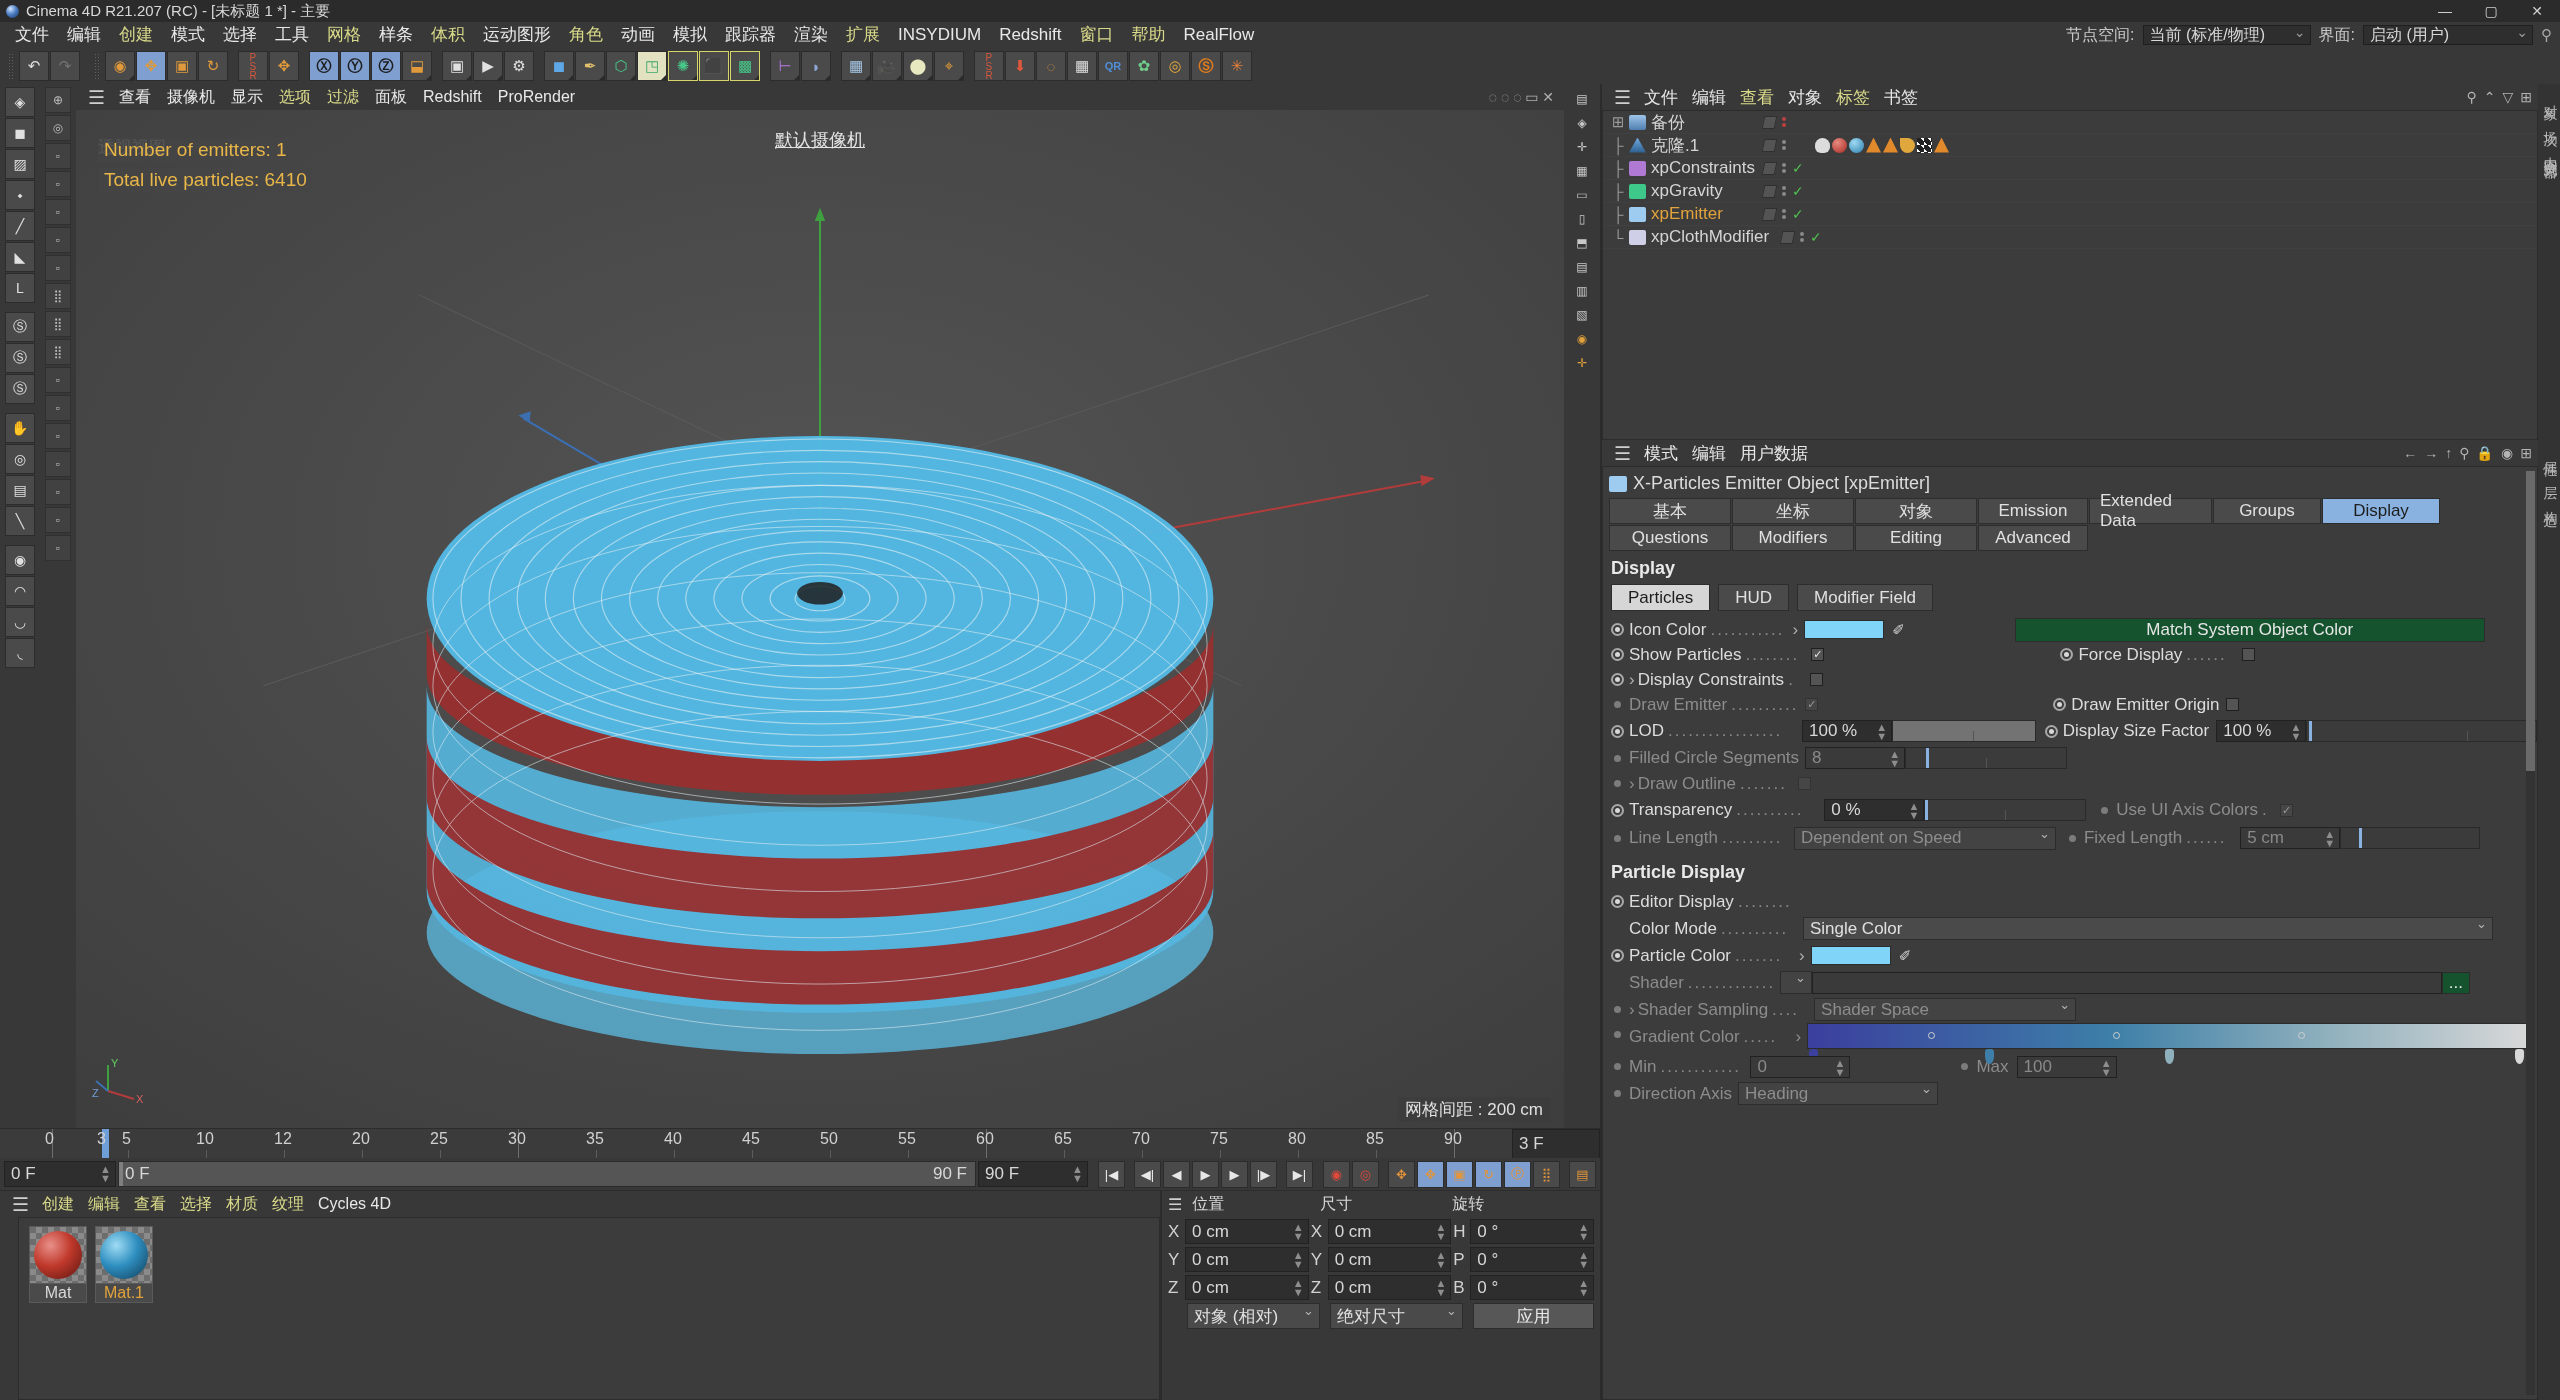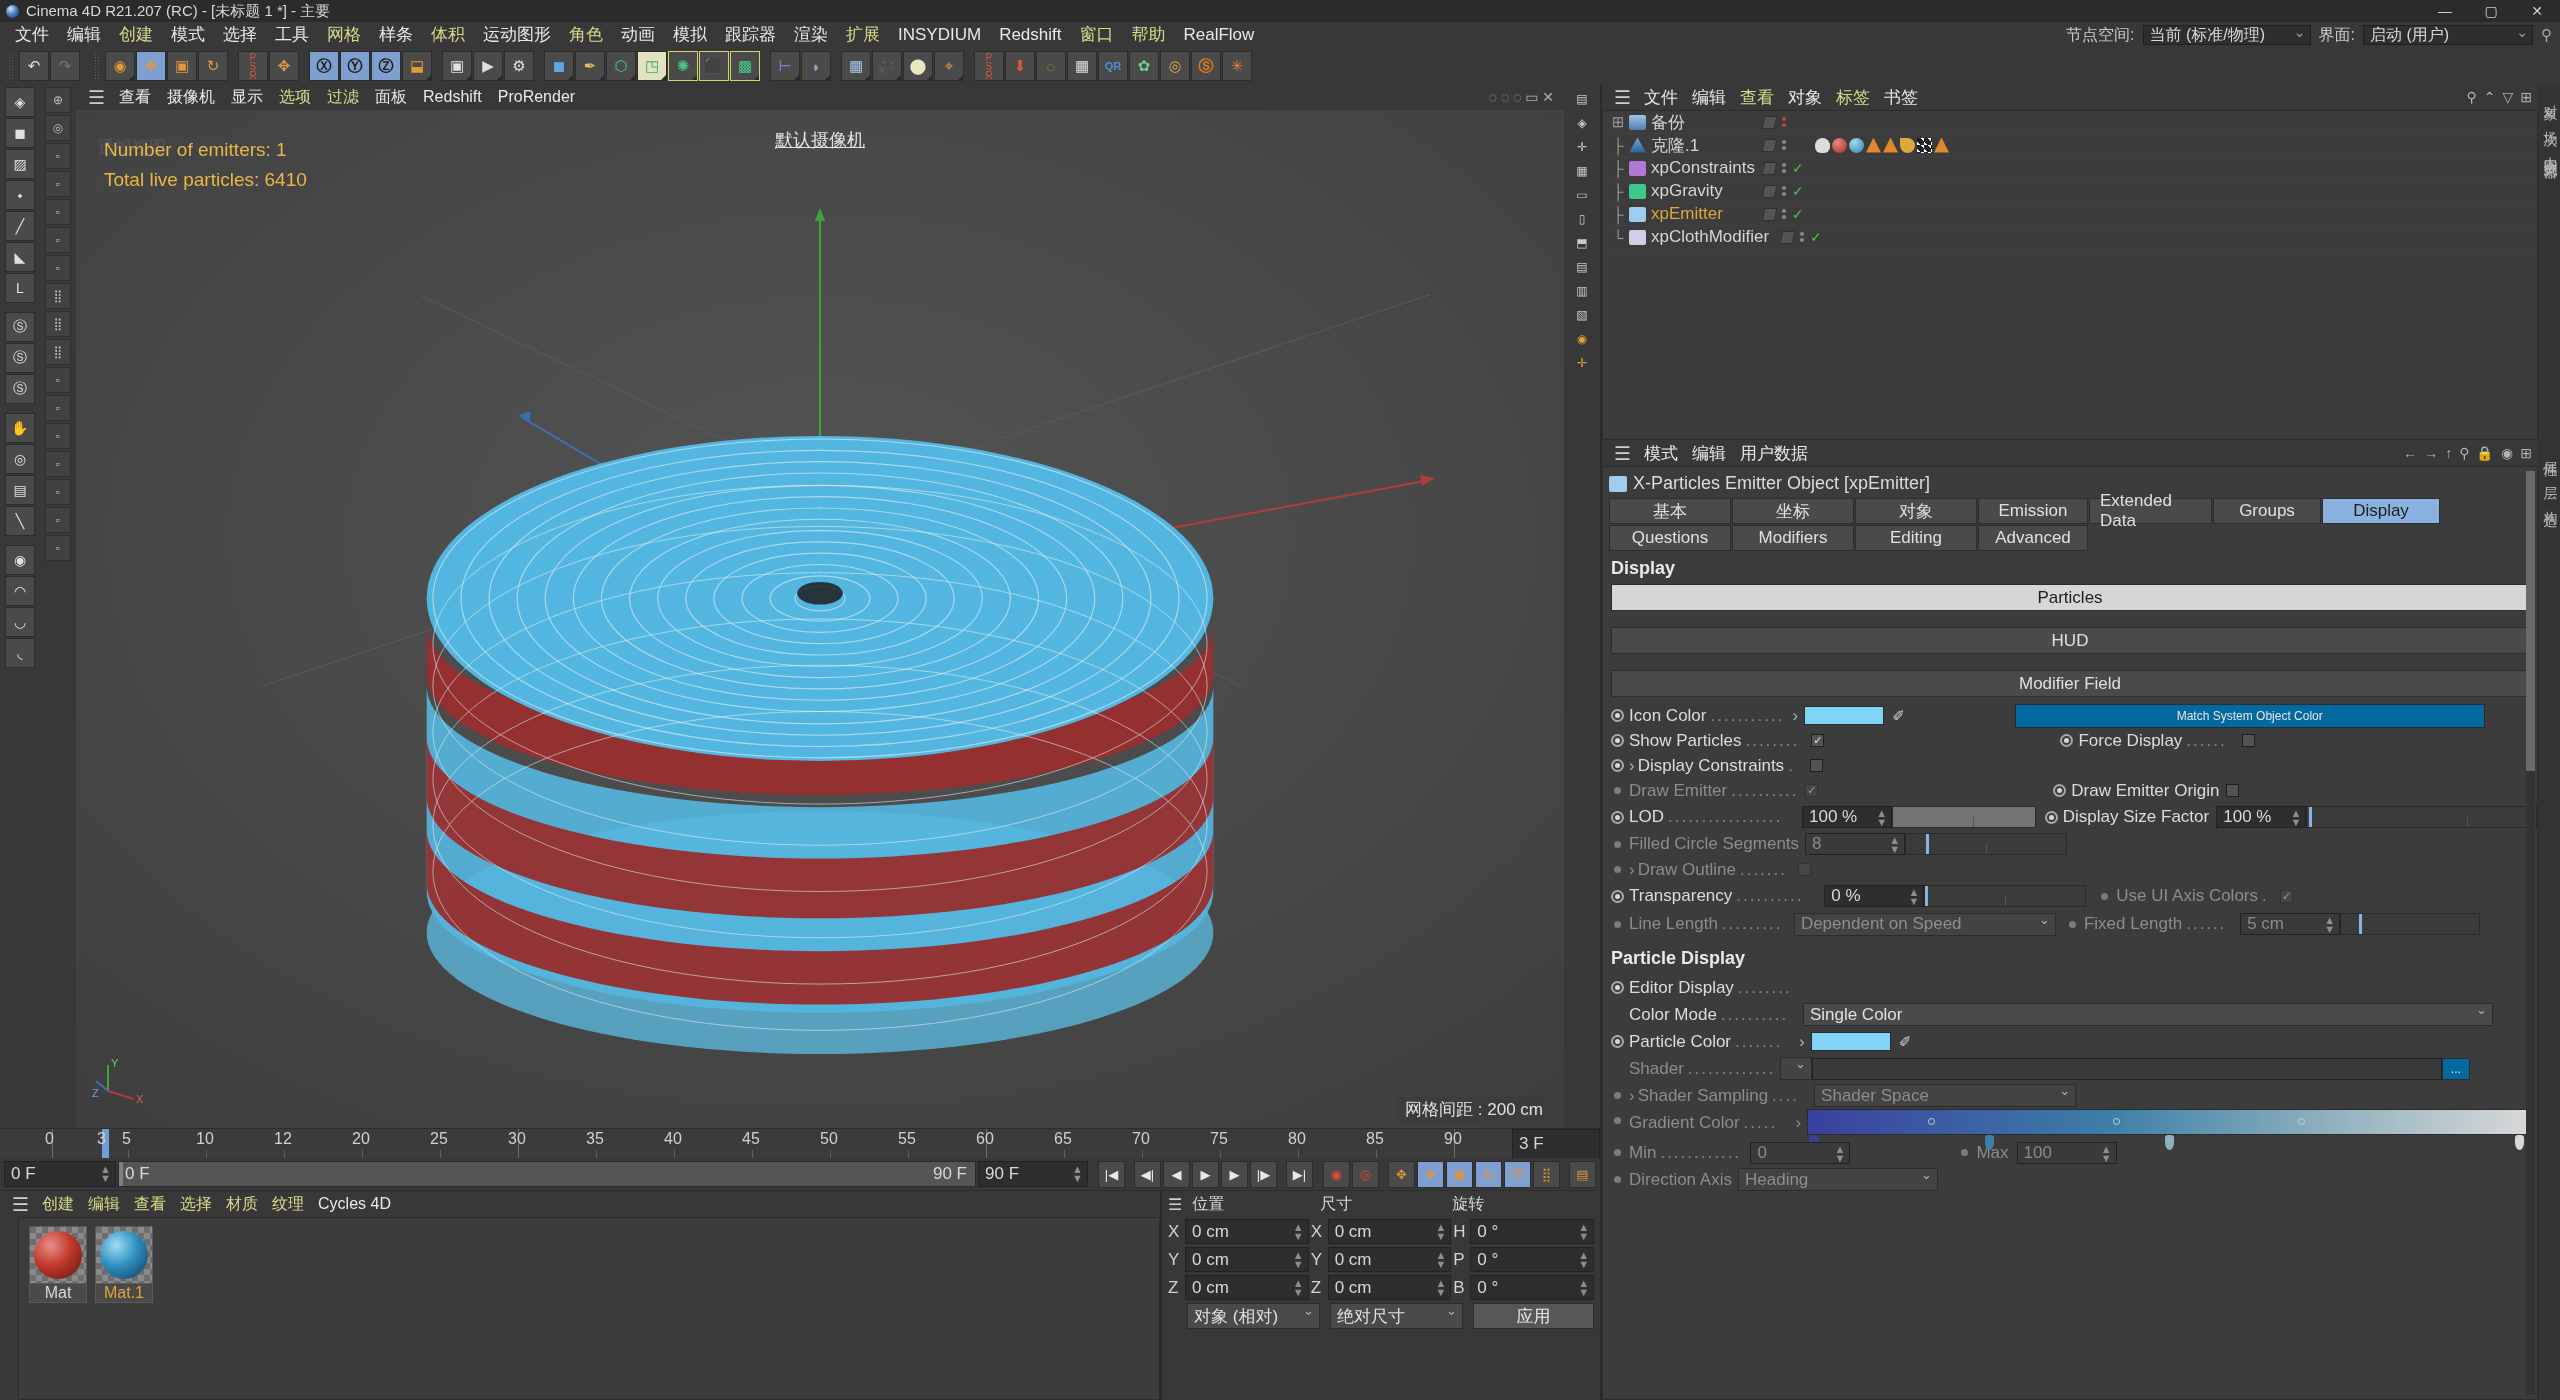--- a/index.html
+++ b/index.html
@@ -201,41 +201,41 @@
   .ambody{ flex:1; background:#3c3c3c; border:1px solid #2c2c2c; overflow:hidden;
      position:relative; padding:4px 0 0 0; min-height:0;}
   .amtitle{ display:flex; align-items:center; font-size:18px; color:#dcdcdc; padding:2px 0 4px 6px;}
   .amtitle .ic{ width:18px;height:16px;margin-right:6px;}
   .tabrow{ display:flex; padding:0 6px; gap:1px; }
   .tabrow .tab{ height:26px; background:#4a4a4a; border:1px solid #2d2d2d;
      display:flex;align-items:center;justify-content:center; font-size:17px; color:#e0e0e0;
      padding:0 10px; }
   .tabrow .tab.sel{ background:#8ab2e0; color:#1d1d1d; }
   .sechdr{ font-size:18px; color:#e9e9e9; font-weight:bold; padding:7px 0 5px 8px;}
-  .subtabs{ display:flex; padding:0 8px; gap:16px; margin-bottom:6px;flex-direction:column;}
+  .subtabs{ display:flex; padding:0 8px; gap:8px; margin-bottom:6px;}
   .subtabs .st{ height:27px; padding:0 16px; background:#4a4a4a;border:1px solid #2d2d2d;
      display:flex;align-items:center;justify-content:center;font-size:17px;color:#e0e0e0;}
   .subtabs .st.sel{ background:#d6d6d6; color:#1d1d1d;}
   .prow{ display:flex; align-items:center; height:25px; padding-left:8px; gap:0; font-size:17px;}
   .radio{ width:13px;height:13px;border-radius:50%;border:2px solid #a9a9a9;
      display:flex;align-items:center;justify-content:center; flex:none; margin-right:5px;}
   .radio i{ width:5px;height:5px;border-radius:50%;background:#d8d8d8;display:block;}
   .radio.small{ width:7px;height:7px;border:none;background:#7c7c7c;border-radius:50%;
      margin-left:3px;margin-right:8px;}
   .plabel{ color:#dcdcdc; white-space:nowrap;text-align:right; }
   .plabel.dim{ color:#8c8c8c; }
   .dotfill{ flex:0 0 auto; color:#8a8a8a; letter-spacing:2px; overflow:hidden; white-space:nowrap;
      margin:0 4px; }
   .swatch{ width:80px;height:19px;border:1px solid #2b2b2b;}
   .pipette{ color:#cfcfcf; font-size:15px; margin-left:8px; }
   .cbox{ width:13px;height:13px;border:1px solid #1f1f1f;background:#545454;
      display:flex;align-items:center;justify-content:center;color:#e8e8e8;font-size:11px;}
   .cbox.dim{ background:#464646; color:#9a9a9a; border-color:#323232;}
-  .bigbtn{ background:#0369a1; border:1px solid #2c2c2c; height:24px;
-     display:flex;align-items:center;justify-content:center;font-size:12px;color:#e6e6e6;}
+  .bigbtn{ background:#14532d; border:1px solid #2c2c2c; height:24px;
+     display:flex;align-items:center;justify-content:center;font-size:17px;color:#e6e6e6;}
   .spinbox{ background:#2e2e2e;border:1px solid #212121;height:22px;
      display:flex;align-items:center;padding:0 6px;color:#d8d8d8;font-size:17px;position:relative;}
   .spinbox.dim{ color:#8a8a8a; background:#3a3a3a;}
   .spinbox .spin{ position:absolute;right:4px;top:2px;font-size:11px;color:#8e8e8e;line-height:9px;}
   .slider{ height:22px; background:#3b3b3b; border:1px solid #2a2a2a; position:relative;}
   .slider .fill{ position:absolute;left:0;top:0;bottom:0;background:#737373;}
   .slider .nub{ position:absolute;top:0;bottom:0;width:3px;background:#8ab2e0;}
   .slider .mid{ position:absolute;top:10px;bottom:0;width:1px;background:#545454;}
   .combo{ background:#4a4a4a;border:1px solid #2c2c2c;height:23px;
      display:flex;align-items:center;padding:0 6px;font-size:17px;color:#e0e0e0;position:relative;}

